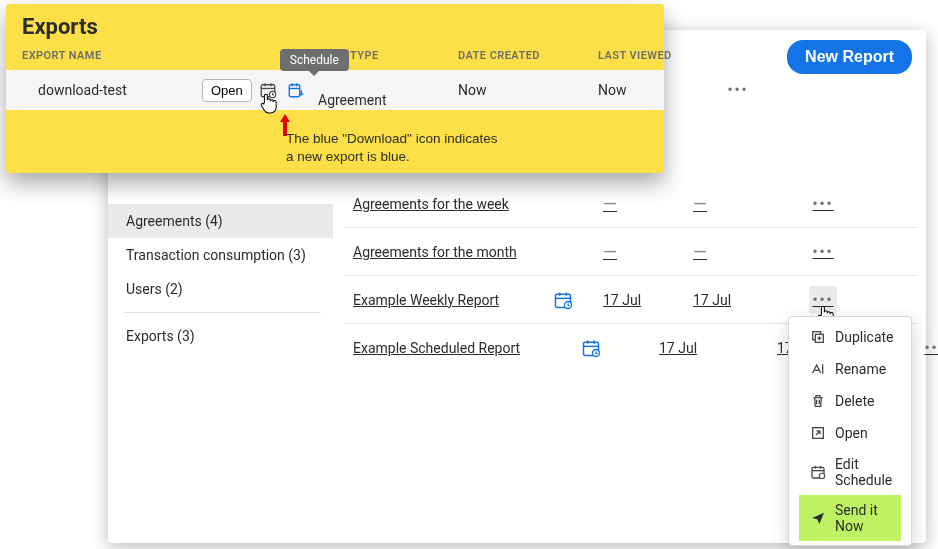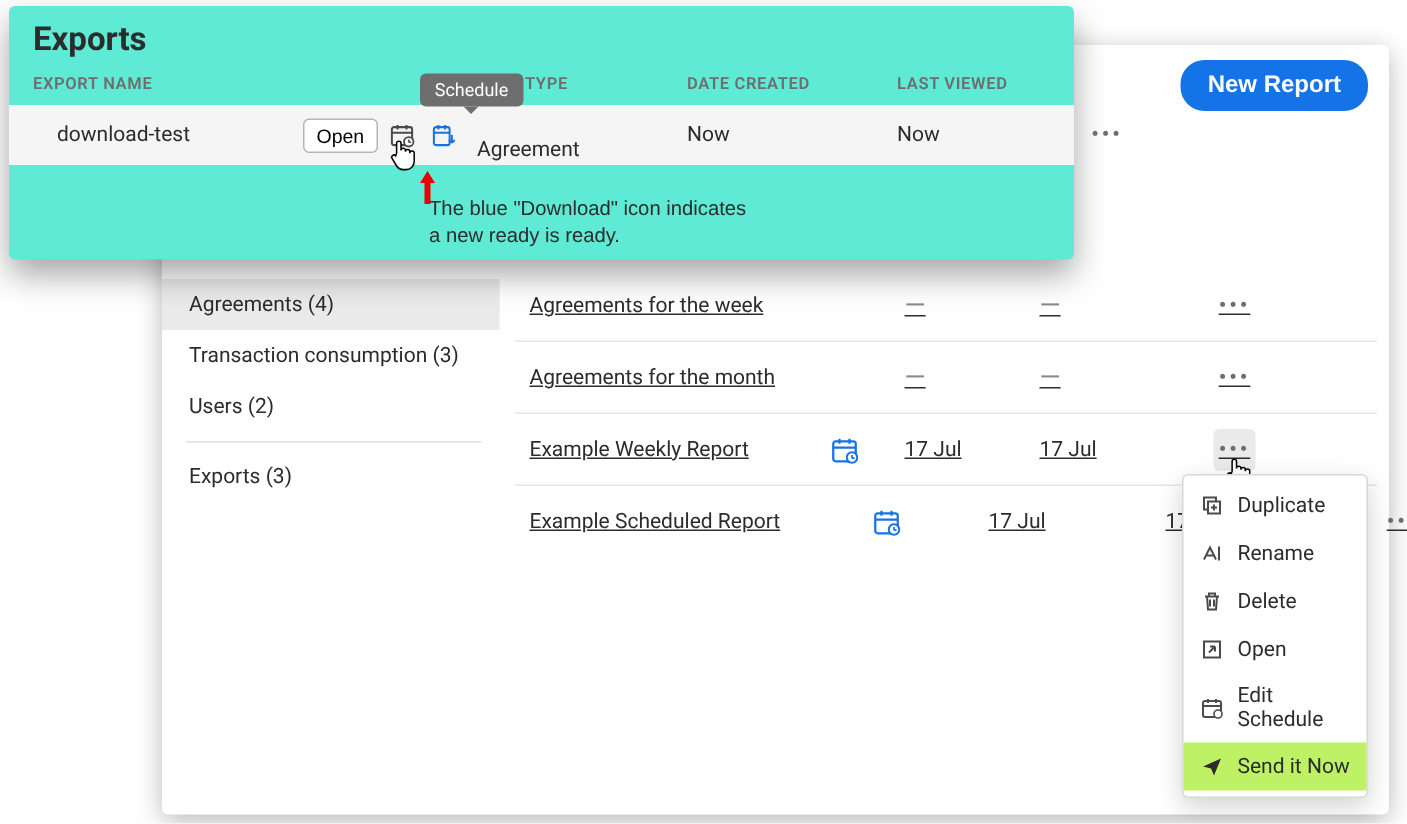--- a/index.html
+++ b/index.html
@@ -37,21 +37,21 @@
     border-radius: 16px;
     padding: 8px 18px;
     font-size: 16px;
     font-weight: 600;
     cursor: pointer;
   }
 
   .sidebar {
     position: absolute;
     left: 0;
-    top: 156px;
+    top: 174px;
     width: 225px;
   }
   .sidebar-item {
     padding: 9px 14px 9px 18px;
     font-size: 14px;
     cursor: pointer;
   }
   .sidebar-item.active {
     background: #eaeaea;
   }
@@ -94,41 +94,41 @@
   
   .context-menu {
     position: absolute;
     right: 14px;
     top: 286px;
     width: 124px;
     background: #fff;
     border: 1px solid #d8d8d8;
     border-radius: 4px;
     box-shadow: 0 6px 18px rgba(0,0,0,0.18);
-    padding: 4px 0;
+    padding: 4px 10px;
     font-size: 14px;
   }
   .context-menu .mi {
     display: flex;
     align-items: center;
     gap: 8px;
     padding: 7px 10px;
     cursor: pointer;
   }
   .context-menu .mi.highlight { background: #bef264; }
   .mi-icon { width: 18px; height: 18px; flex: 0 0 18px; display:flex; align-items:center; justify-content:center; }
 
   
   .upper-panel {
     position: absolute;
     left: 6px;
     top: 4px;
-    width: 710px;
+    width: 658px;
     height: 169px;
-    background: #5eead4;
+    background: #fde047;
     border-radius: 4px;
     box-shadow: 0 10px 22px rgba(0,0,0,0.35);
   }
   .exports-title {
     font-size: 22px;
     font-weight: 700;
     padding: 10px 16px 6px 16px;
   }
   .exports-header {
     display:flex;
@@ -417,15 +417,15 @@
           <span class="dots">•••</span>
         </div>
     </div>
   </div>
 
   <svg class="red-arrow" viewBox="0 0 14 26">
     <path d="M7 2 L12 10 L9 10 L9 24 L5 24 L5 10 L2 10 Z" fill="#e60000"></path>
   </svg>
   <div class="annotation">
     <span>The blue "Download" icon indicates</span><br>
-    <span>a new ready is ready.</span>
+    <span>a new export is blue.</span>
   </div>
 </div>
 
 </body></html>

